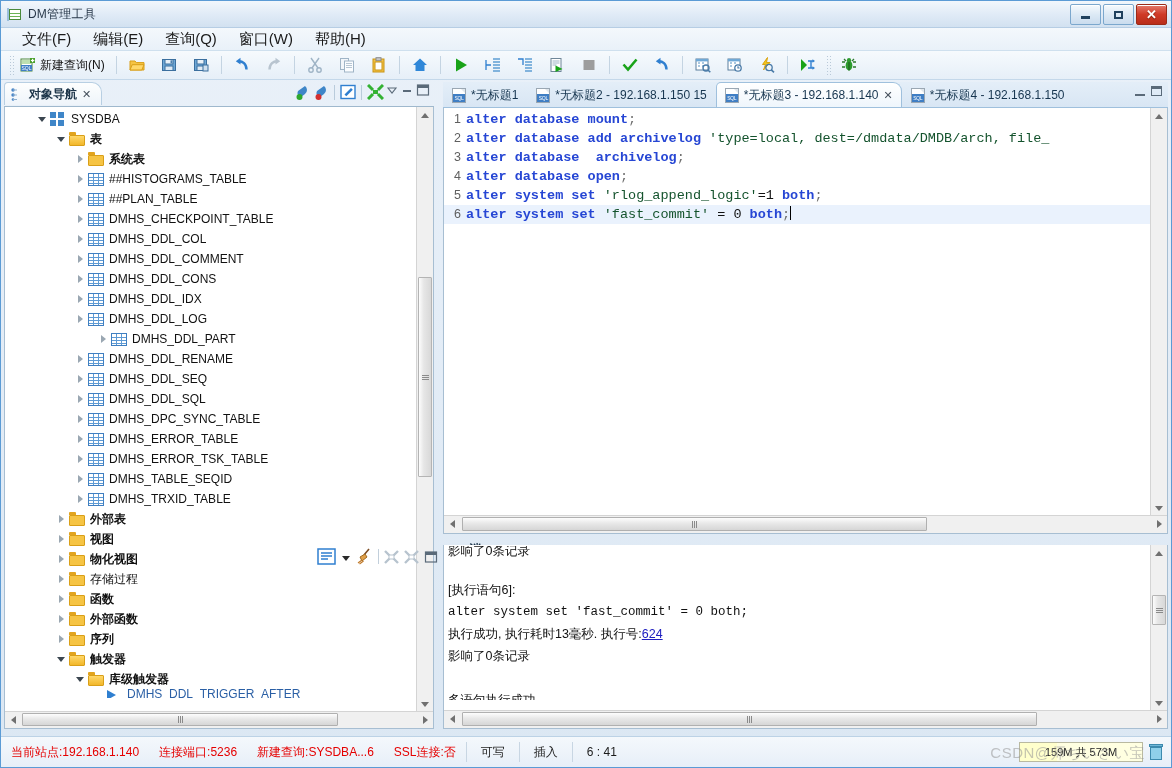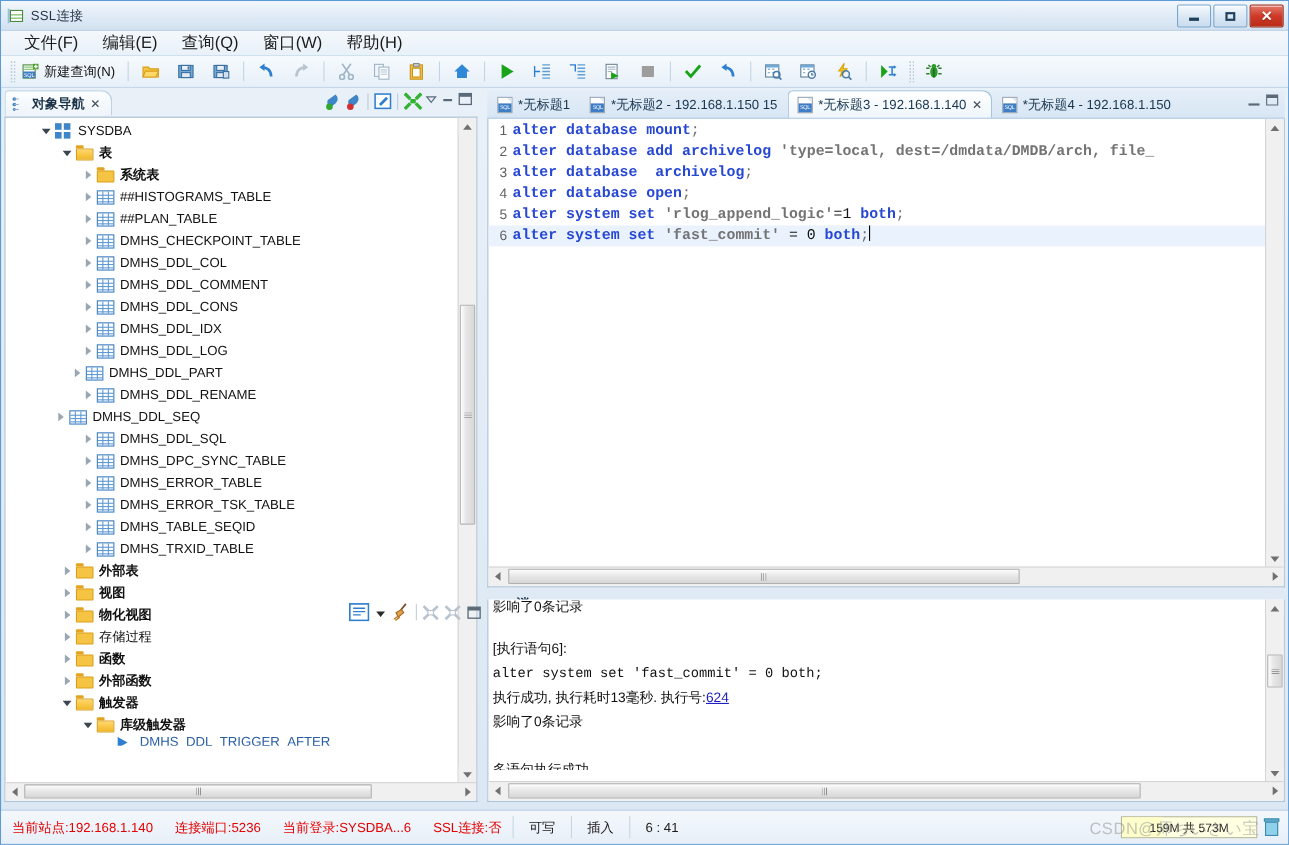--- a/index.html
+++ b/index.html
@@ -224,21 +224,21 @@
     padding-top:2px;
     white-space:pre;
   }
   .cl{display:block;height:19px;position:relative;padding-left:22px;}
   .cl.cur{background:#eaf2fd;}
   .ln{
     position:absolute;left:0;width:17px;text-align:right;color:#5f5f5f;
     font-size:12.5px;font-family:"Liberation Sans",sans-serif;
   }
   .kw{color:#2646d4;font-weight:bold;}
-  .str{color:#737373;font-weight:bold;}
+  .str{color:#14532d;}
   .pun{color:#707070;}
   .pl{color:#111;}
   .caret{display:inline-block;width:1px;height:14px;background:#000;vertical-align:-2px;}
 
   
   .msg-area{flex:1;display:flex;flex-direction:row;margin-top:11px;min-height:0;}
   .msg-tabrow{
     height:24px;position:relative;
     background:linear-gradient(#eaf2fa,#dfeaf5);
     border-bottom:1px solid #a7c2dc;
@@ -291,21 +291,21 @@
 </head>
 <body>
 
 <div class="app">
 
   <div class="titlebar">
     <span class="title-icon">
       <span class="bar"></span>
         <span class="g"></span>
     </span>
-    <span class="title-text">SSL连接</span>
+    <span class="title-text">DM管理工具</span>
     <div class="winbtns">
       <div class="winbtn">
           <span class="min"></span>
         </div>
       <div class="winbtn">
           <span class="max"></span>
         </div>
       <div class="winbtn close">
           <span class="x">✕</span>
         </div>
@@ -662,31 +662,31 @@
             <div class="node" style="padding-left: 70px;">
               <span class="arrow closed"></span>
               <span class="i-table"></span>
               <span class="node-label" style="">DMHS_DDL_IDX</span>
             </div>
             <div class="node" style="padding-left: 70px;">
               <span class="arrow closed"></span>
               <span class="i-table"></span>
               <span class="node-label" style="">DMHS_DDL_LOG</span>
             </div>
-            <div class="node" style="padding-left: 60px;">
+            <div class="node" style="padding-left: 93px;">
               <span class="arrow closed"></span>
               <span class="i-table"></span>
               <span class="node-label" style="">DMHS_DDL_PART</span>
             </div>
             <div class="node" style="padding-left: 70px;">
               <span class="arrow closed"></span>
               <span class="i-table"></span>
               <span class="node-label" style="">DMHS_DDL_RENAME</span>
             </div>
-            <div class="node" style="padding-left: 45px;">
+            <div class="node" style="padding-left: 70px;">
               <span class="arrow closed"></span>
               <span class="i-table"></span>
               <span class="node-label" style="">DMHS_DDL_SEQ</span>
             </div>
             <div class="node" style="padding-left: 70px;">
               <span class="arrow closed"></span>
               <span class="i-table"></span>
               <span class="node-label" style="">DMHS_DDL_SQL</span>
             </div>
             <div class="node" style="padding-left: 70px;">
@@ -754,20 +754,28 @@
               </span>
               <span class="node-label" style="font-weight:bold;">函数</span>
             </div>
             <div class="node" style="padding-left: 51px;">
               <span class="arrow closed"></span>
               <span class="i-folder">
                 <span class="tab"></span>
                 <span class="bd"></span>
               </span>
               <span class="node-label" style="font-weight:bold;">外部函数</span>
+            </div>
+            <div class="node" style="padding-left: 51px;">
+              <span class="arrow closed"></span>
+              <span class="i-folder">
+                <span class="tab"></span>
+                <span class="bd"></span>
+              </span>
+              <span class="node-label" style="font-weight:bold;">序列</span>
             </div>
             <div class="node" style="padding-left: 51px;">
               <span class="arrow open"></span>
               <span class="i-folder open">
                 <span class="tab"></span>
                 <span class="bd"></span>
               </span>
               <span class="node-label" style="font-weight:bold;">触发器</span>
             </div>
             <div class="node" style="padding-left: 70px;">
@@ -951,21 +959,21 @@
               </div>
           </div>
         </div>
       </div>
     </div>
   </div>
 
   <div class="statusbar">
     <span class="st-red">当前站点:192.168.1.140</span>
     <span class="st-red">连接端口:5236</span>
-    <span class="st-red">当前登录:SYSDBA...6</span>
+    <span class="st-red">新建查询:SYSDBA...6</span>
     <span class="st-red">SSL连接:否</span>
     <span class="st-sep"></span>
     <span class="st-cell">可写</span>
     <span class="st-sep"></span>
     <span class="st-cell">插入</span>
     <span class="st-sep"></span>
     <span class="st-cell">6 : 41</span>
     <span class="heap">
       <span class="fill"></span>
       <span class="txt">159M 共 573M</span>

